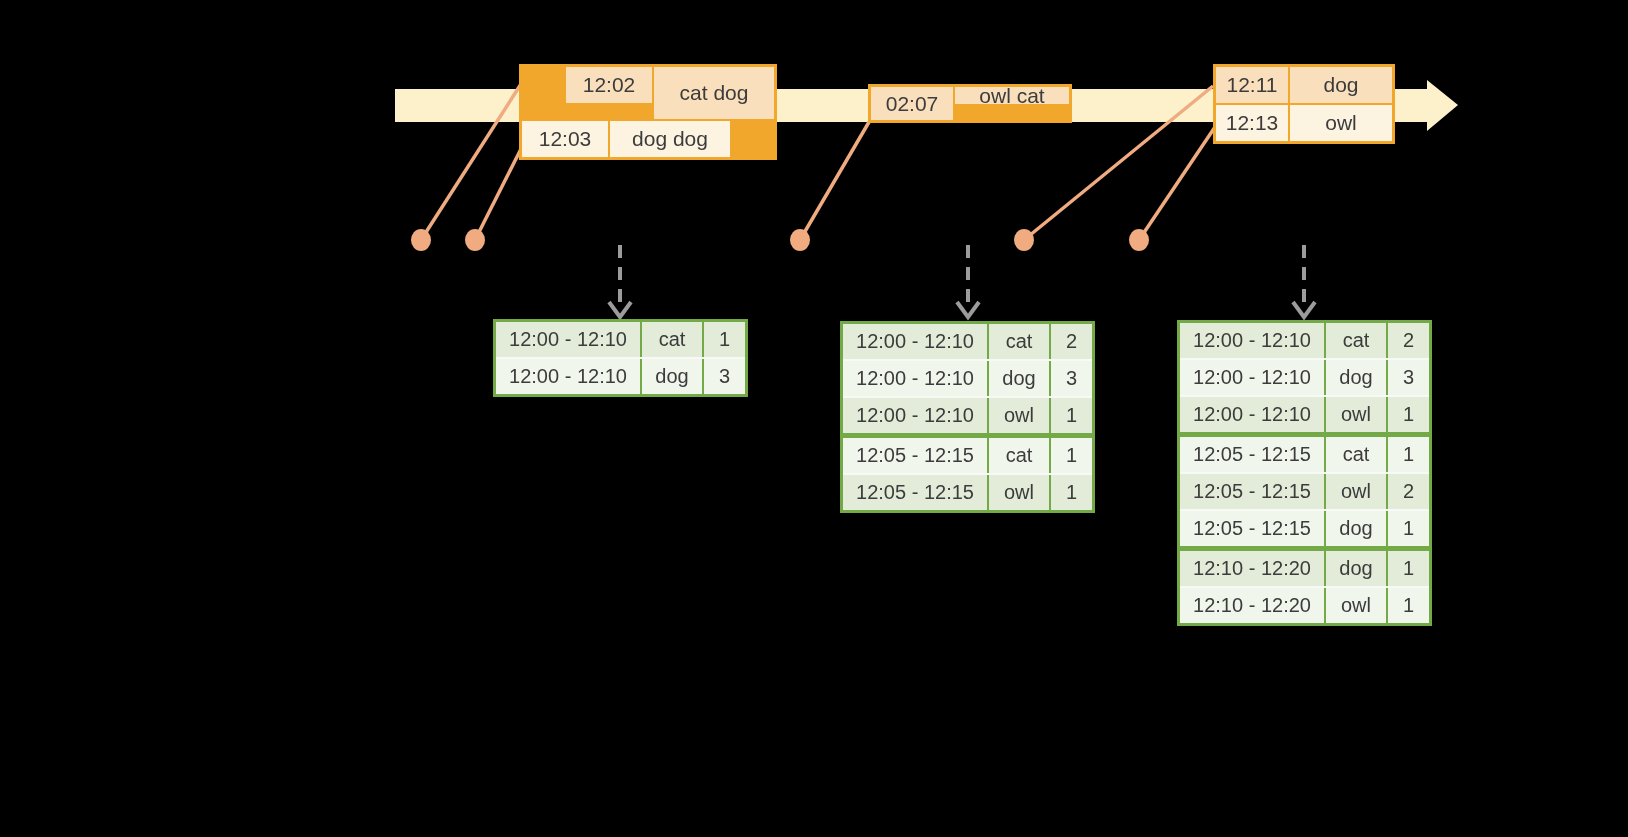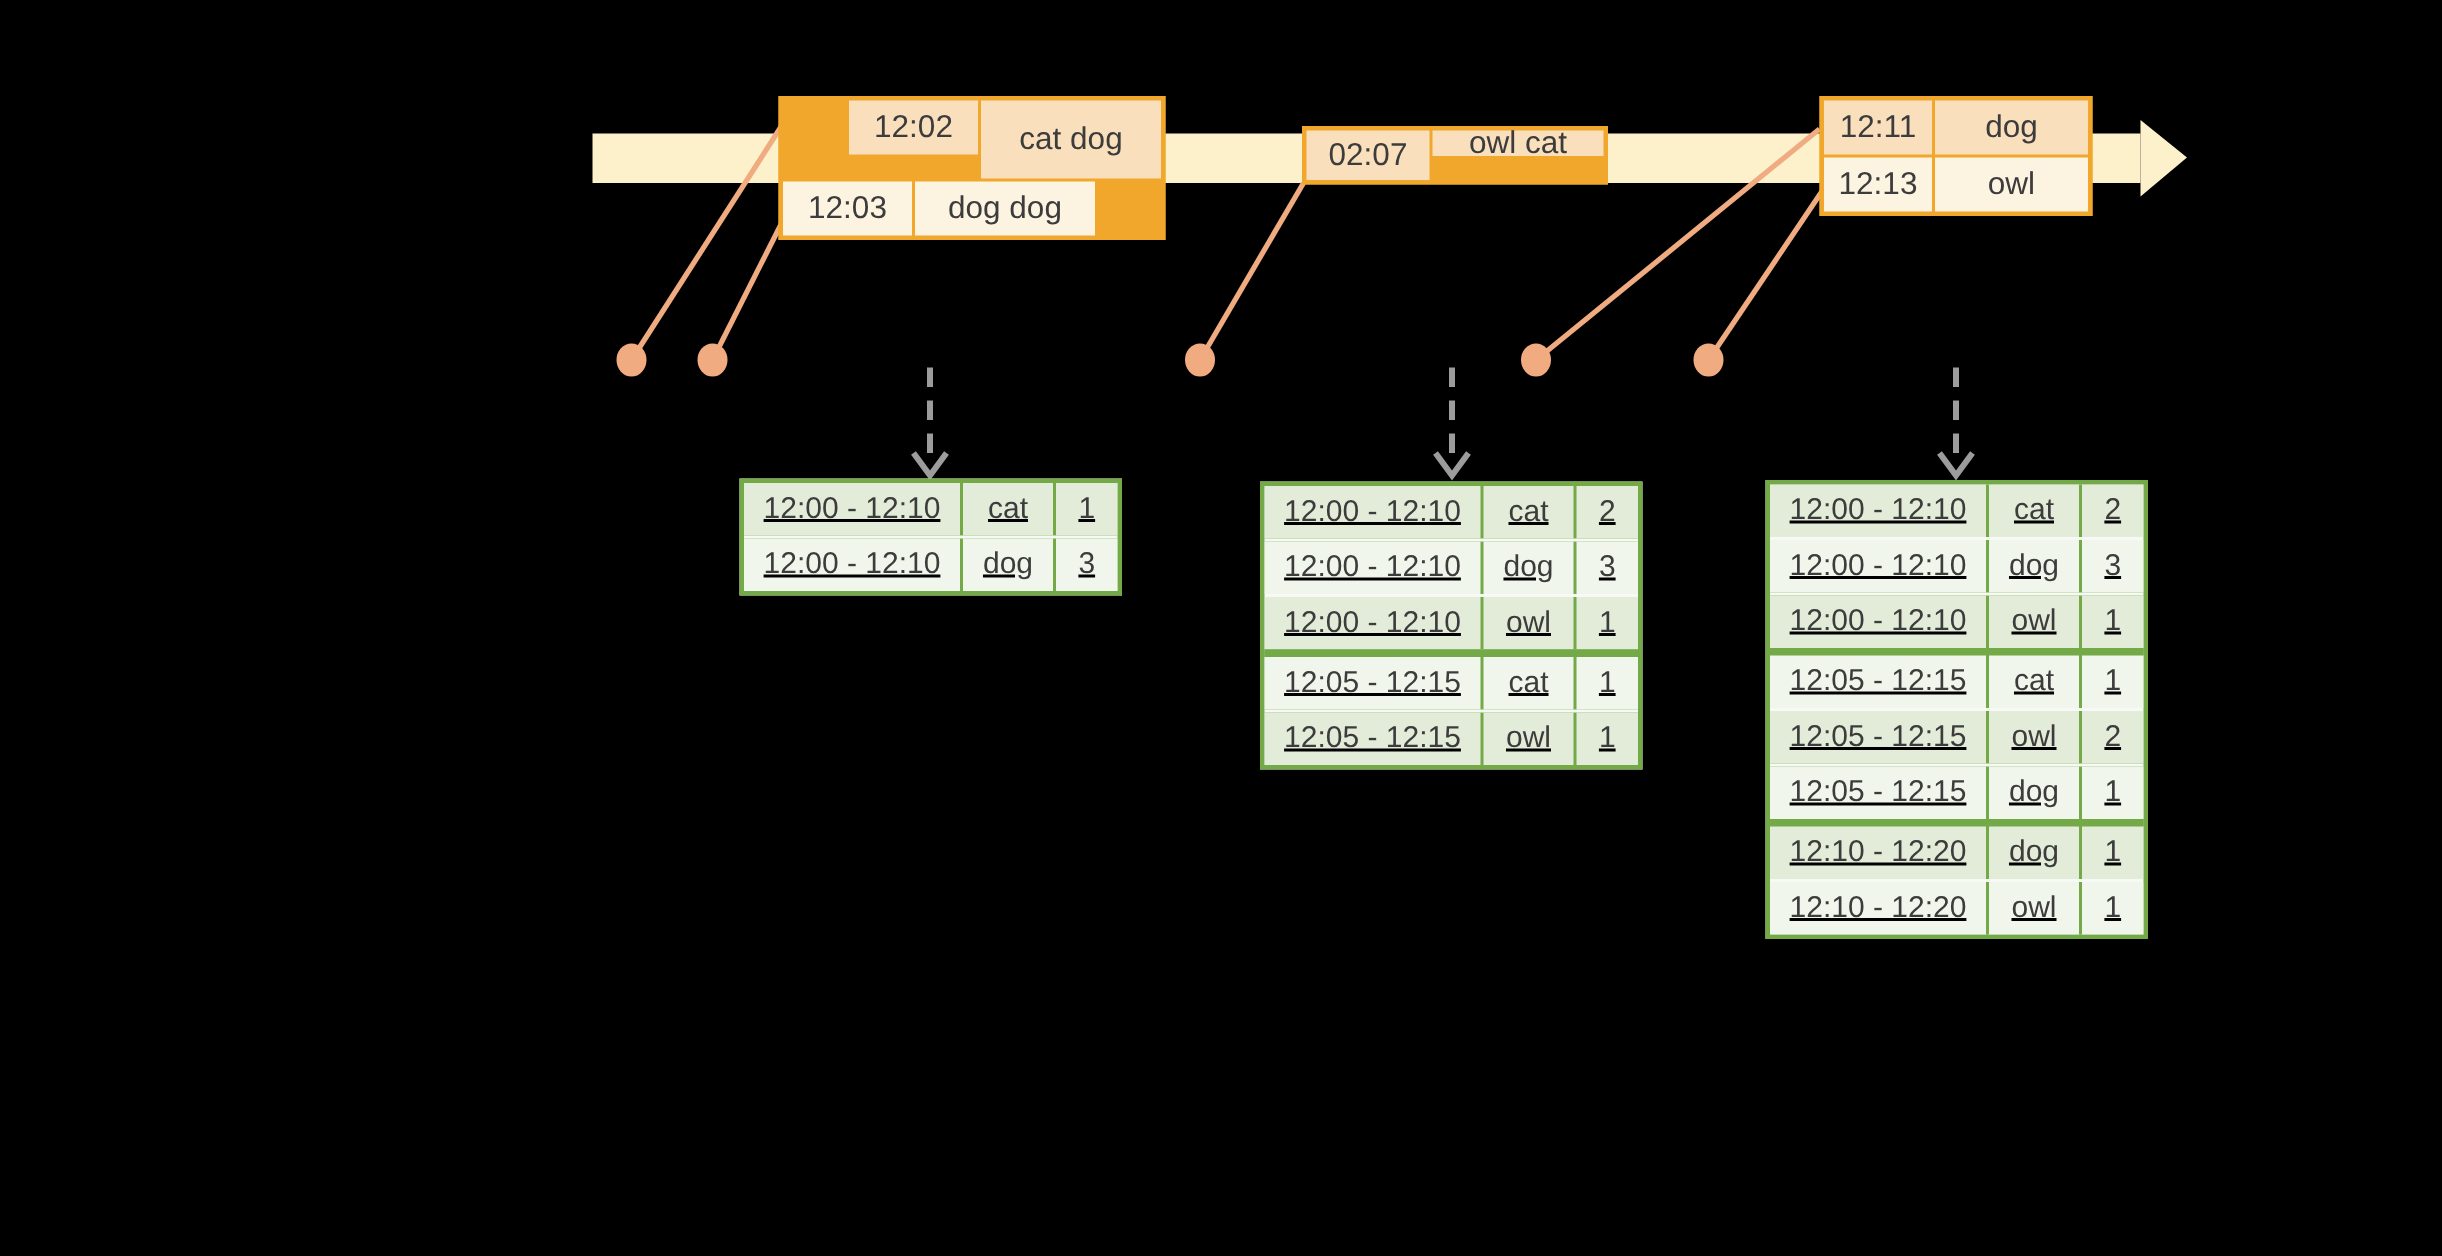--- a/index.html
+++ b/index.html
@@ -31,21 +31,20 @@
   }
 
   
   .gtable {
     position: absolute;
     display: flex;
     flex-direction: column;
     border: 3px solid var(--result-border);
     background: var(--row-separator);
     box-sizing: border-box;
-    text-decoration: underline;
   }
   .grow { display: flex; gap: 2px; background: var(--result-border); margin-top: 2px; }
   .grow:first-child { margin-top: 0; }
   .grow.group-start { margin-top: 0; border-top: 5px solid var(--result-border); }
   .gcell {
     display: flex; align-items: center; justify-content: center;
     font-size: 20px; color: var(--text-color);
   }
 </style>
 </head>

